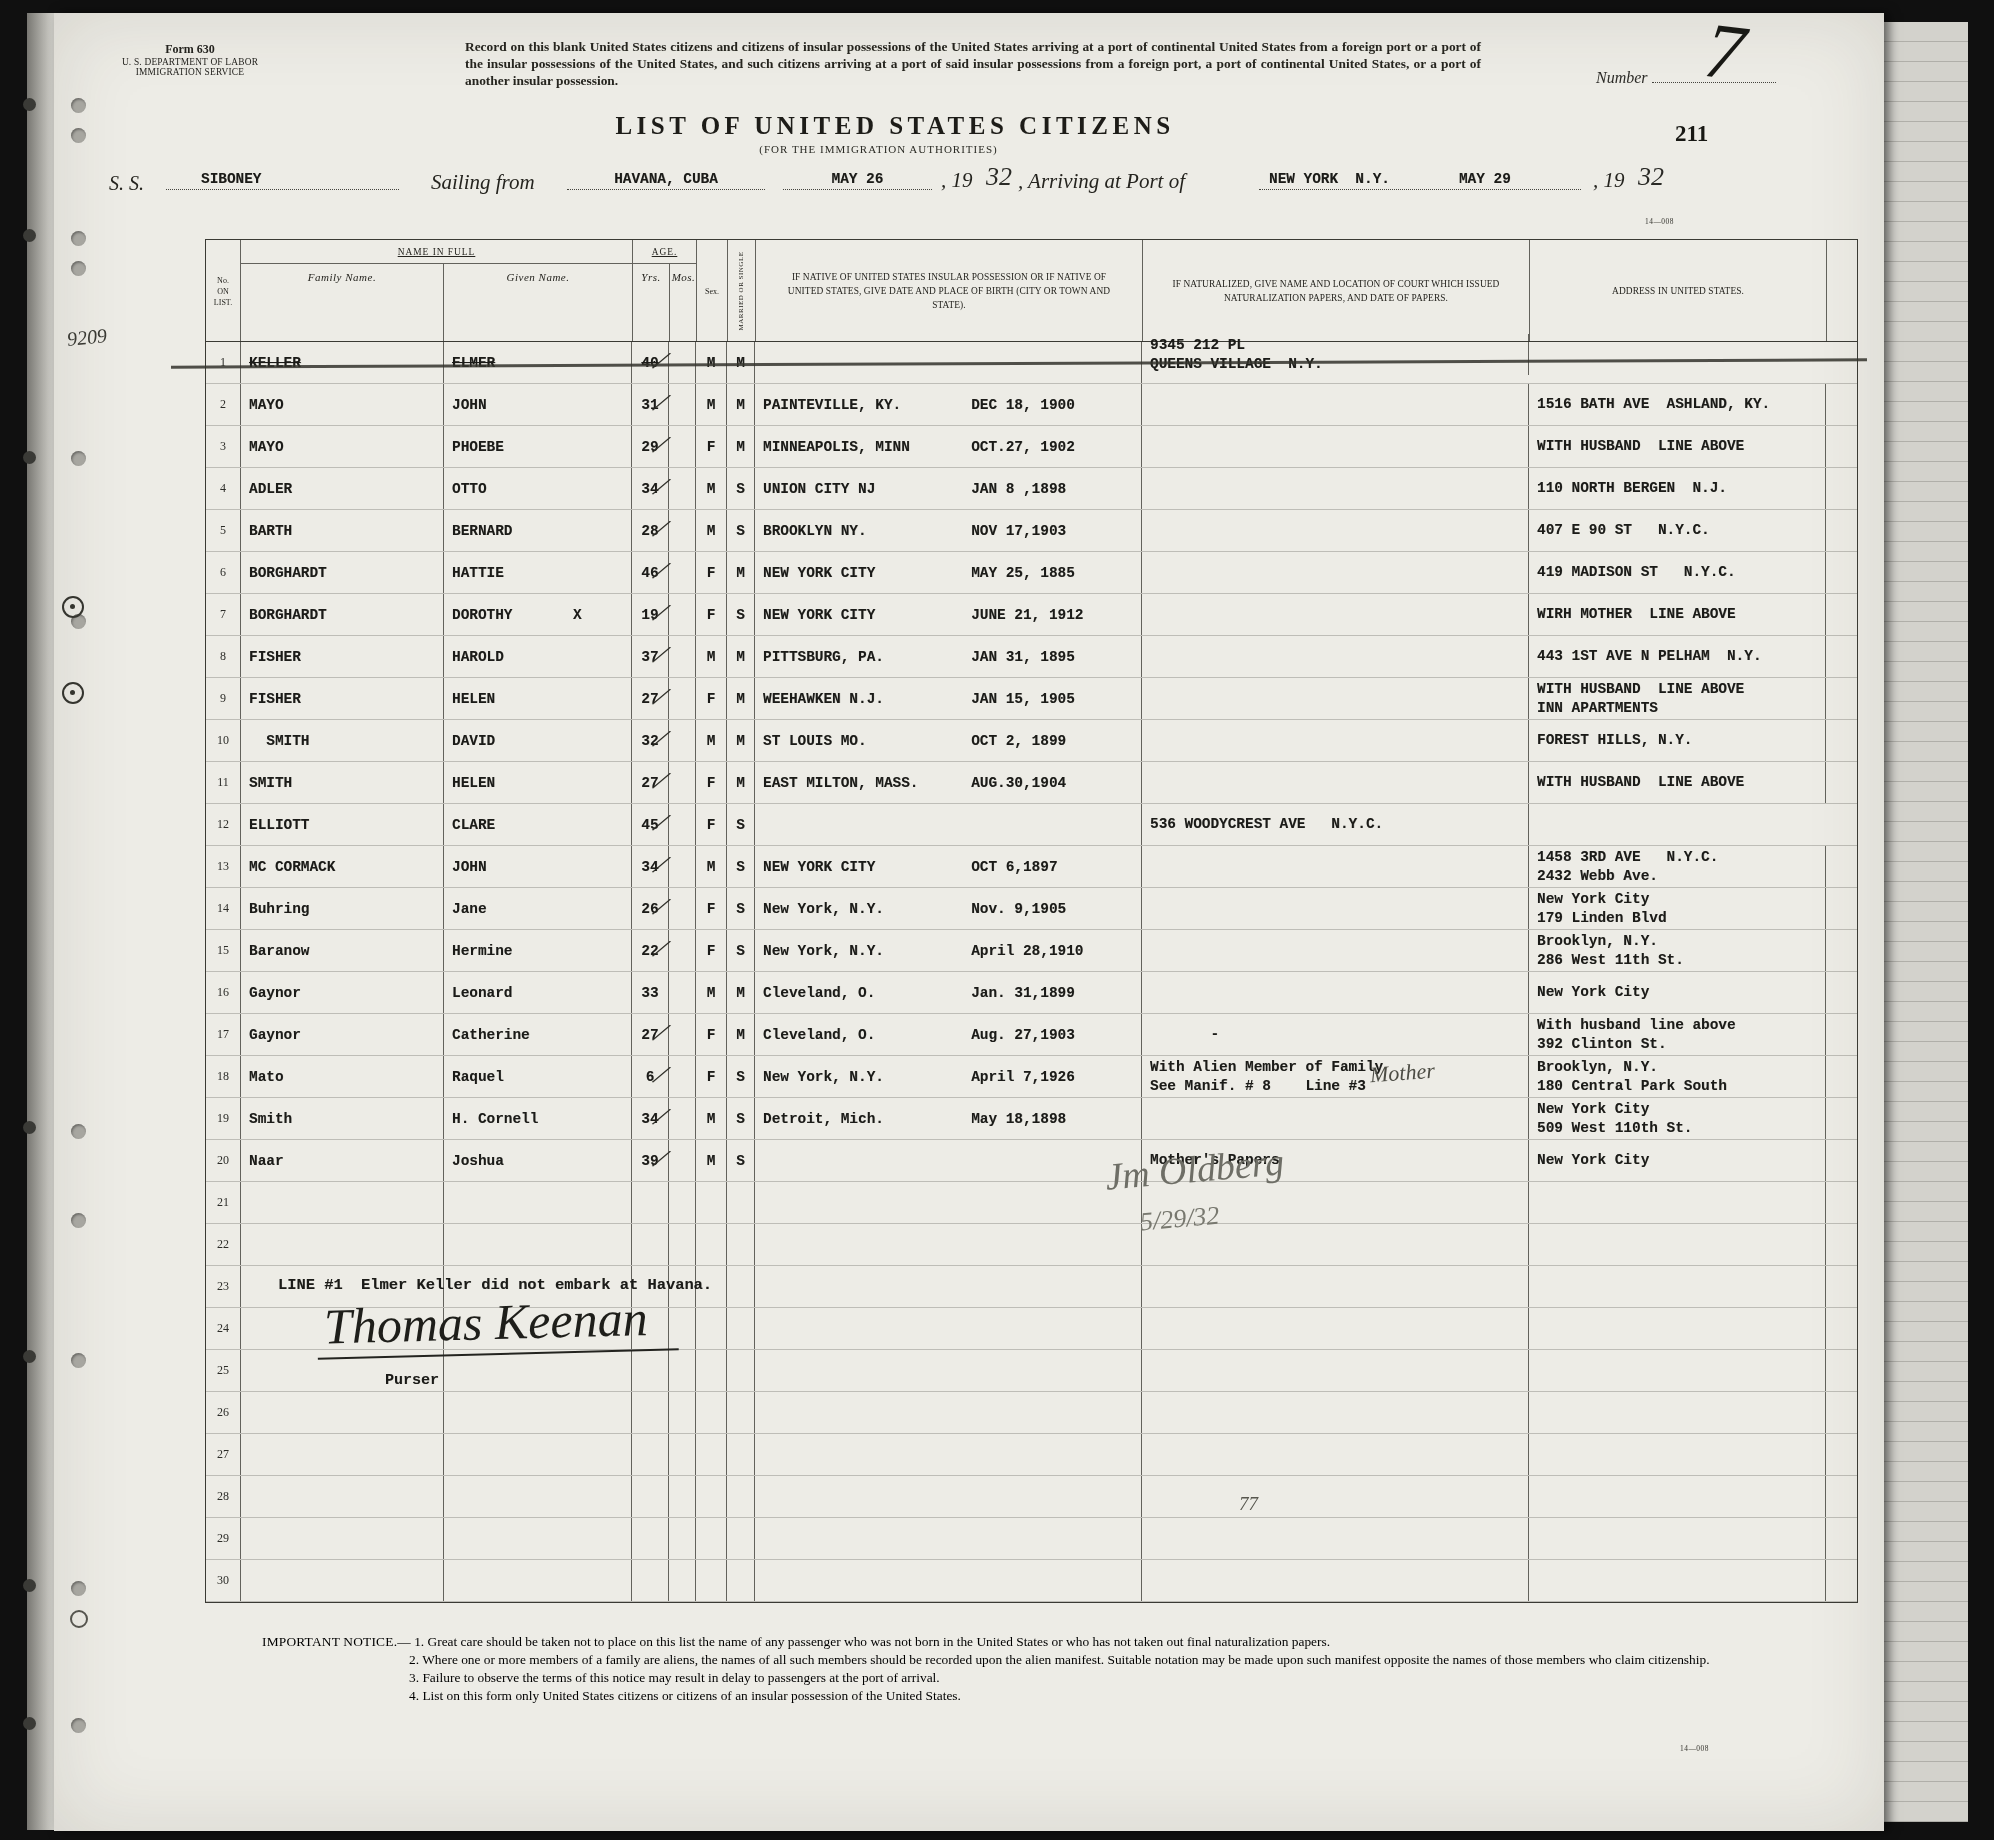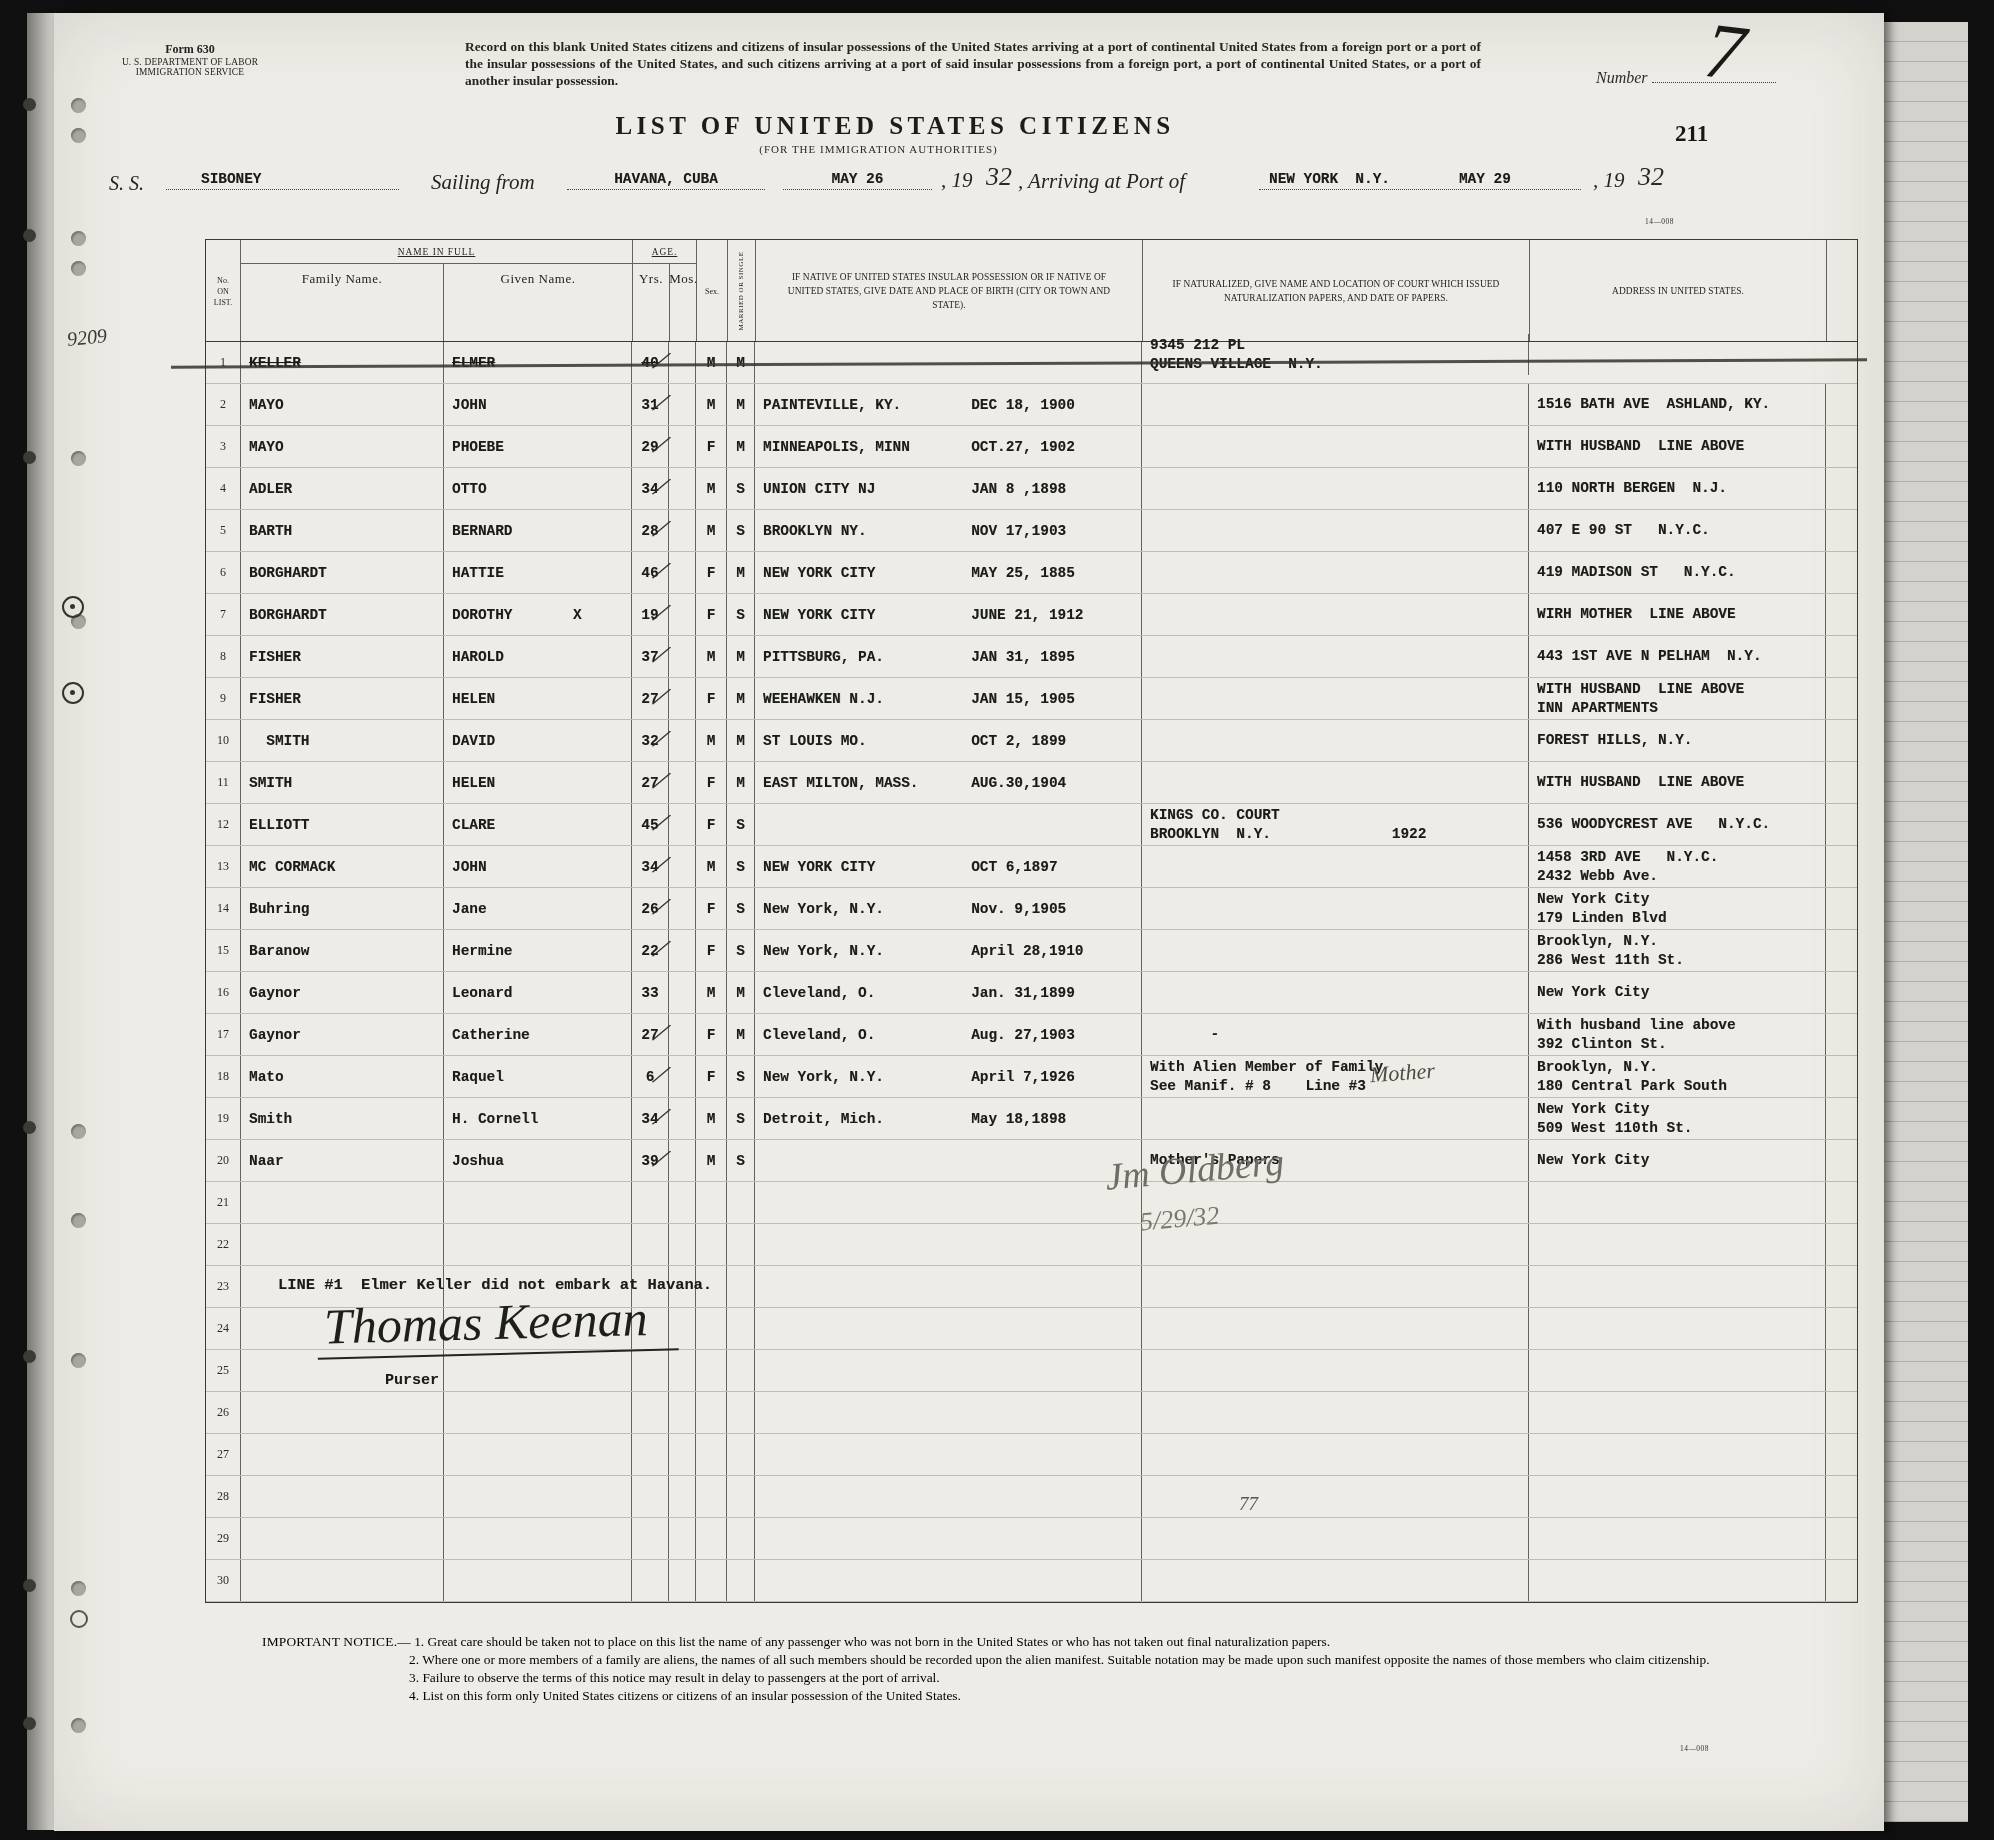--- a/index.html
+++ b/index.html
@@ -64,21 +64,21 @@
   .h { border-right:1px solid rgba(52,52,46,.75); font-size:9px; }
   .h:last-child { border-right:none; }
   .h-no { display:flex; flex-direction:column; justify-content:center; align-items:center; gap:2px;
     font-size:8px; text-align:center; }
   .h-top { height:24px; border-bottom:1px solid rgba(52,52,46,.75); display:flex; align-items:center;
     justify-content:center; font-size:9.4px; letter-spacing:1px;text-decoration:underline; }
   .h-split { display:grid; height:78px; }
   .h-name .h-split { grid-template-columns:203px 188px; }
   .h-age .h-split { grid-template-columns:37px 27px; }
   .h-split > div { border-right:1px solid rgba(52,52,46,.75); display:flex; justify-content:center;
-    padding-top:7px; font-size:13px; letter-spacing:0.5px; }
+    padding-top:7px; font-size:11px; letter-spacing:0.5px;font-style:italic; }
   .h-split > div:last-child { border-right:none; }
   .h-sex { display:flex; align-items:center; justify-content:center; font-size:8px; }
   .h-ms { display:flex; align-items:center; justify-content:center; }
   .h-ms .vert { transform:rotate(-90deg); white-space:nowrap; font-size:7px; letter-spacing:0.5px; }
   .h-wide { display:flex; align-items:center; justify-content:center; text-align:center;
     padding:5px 17px; font-size:9.4px; line-height:1.5; letter-spacing:0.1px; }
 
   .rows {}
   .mrow { display:grid; grid-template-columns:35px 203px 188px 37px 27px 31px 28px 387px 387px 297px 30px;
     height:42px; border-bottom:0.5px solid rgba(70,70,62,.28); position:relative; }
@@ -393,21 +393,20 @@
     <div class="c c-fam">ELLIOTT</div>
     <div class="c c-giv">CLARE</div>
     <div class="c c-yrs">45</div>
     <div class="c c-mos"></div>
     <div class="c c-sex">F</div>
     <div class="c c-ms">S</div>
     <div class="c c-birth">
       <span class="bp"></span>
       <span class="bd"></span>
     </div>
-    <div class="c c-nat"><div>KINGS CO. COURT</div><div>BROOKLYN  N.Y.              1922</div></div>
     <div class="c c-addr"><div>536 WOODYCREST AVE   N.Y.C.</div></div>
     <div class="c c-extra"></div>
   </div>
           <div class="mrow chk">
     <div class="c c-no">13</div>
     <div class="c c-fam">MC CORMACK</div>
     <div class="c c-giv">JOHN</div>
     <div class="c c-yrs">34</div>
     <div class="c c-mos"></div>
     <div class="c c-sex">M</div>

